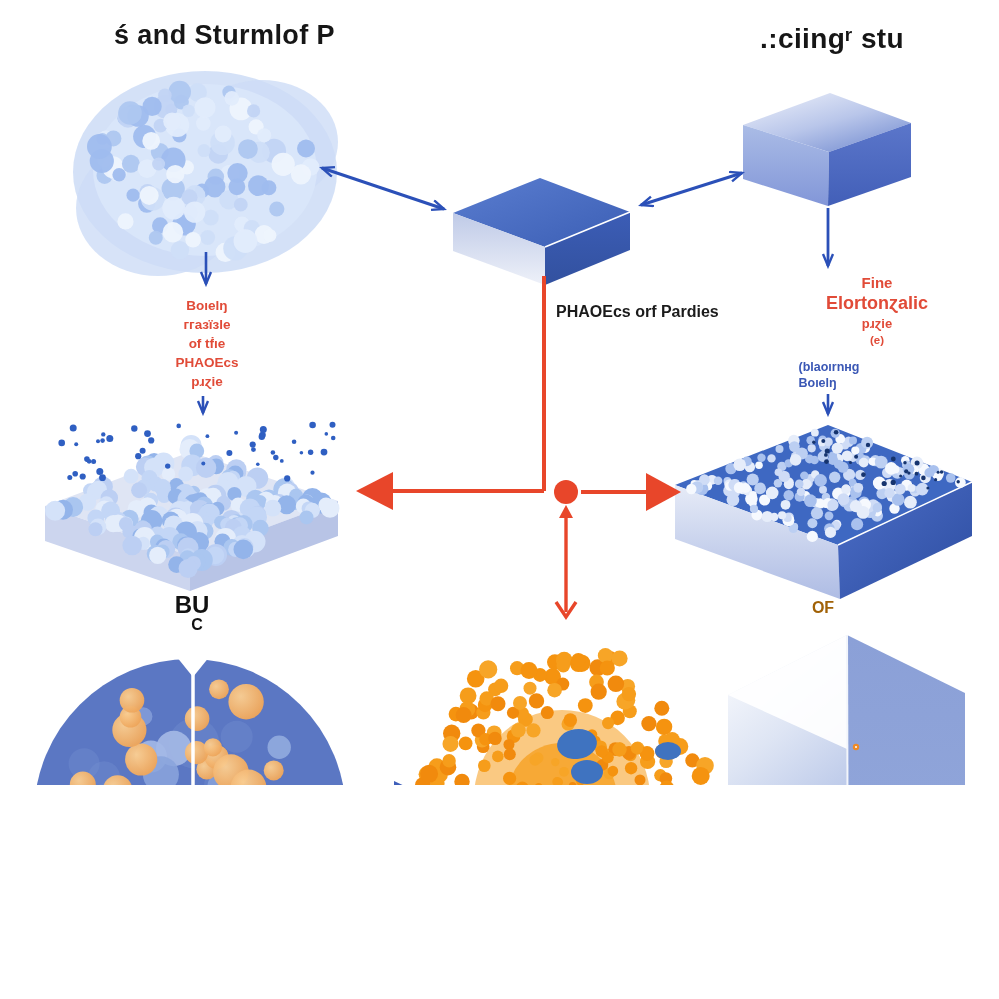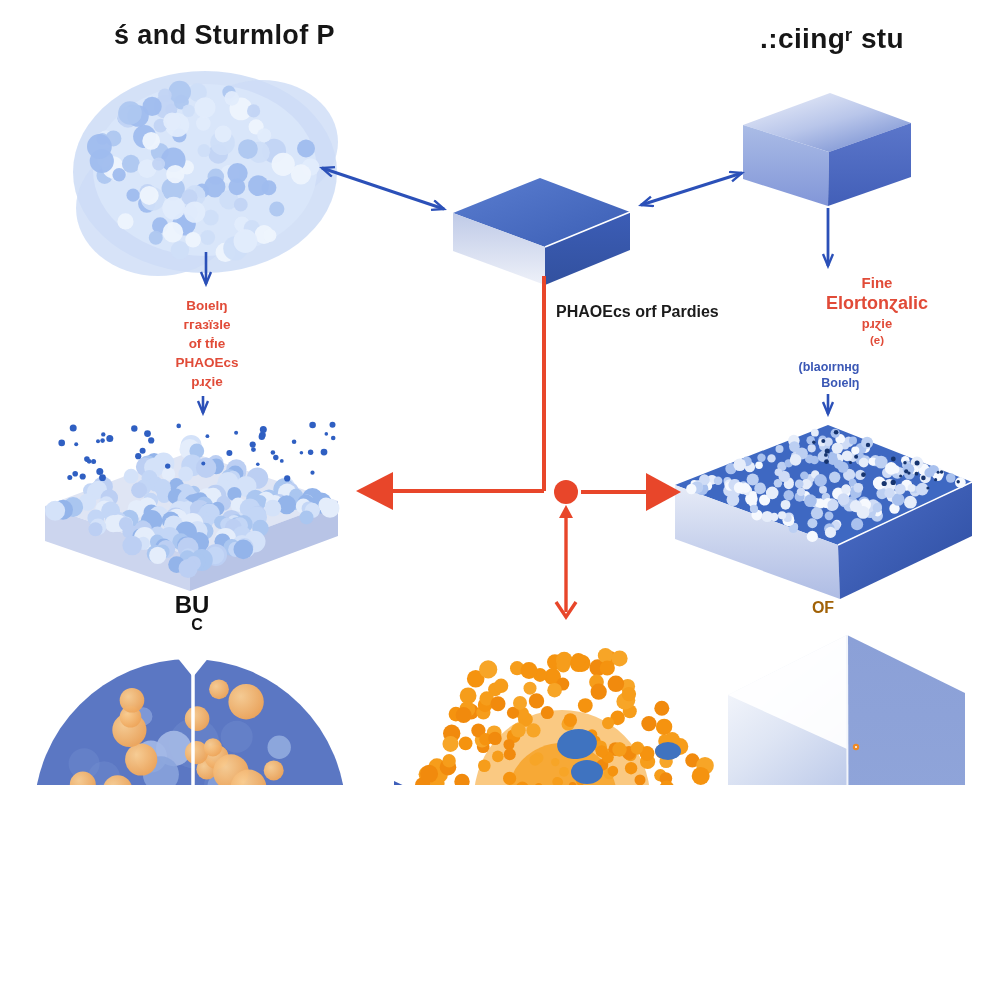--- a/index.html
+++ b/index.html
@@ -12,21 +12,21 @@
   .title-right{left:760px;top:23px;font-size:28px;}
   .redblock{left:207px;top:296px;transform:translateX(-50%);text-align:center;
             color:#e14b38;font-size:13.5px;line-height:19px;font-weight:600;}
   .centerblack{left:383px;top:318px;color:#1b1b1b;font-size:19px;font-weight:700;line-height:27px;}
   .causes{left:556px;top:303px;color:#1b1b1b;font-size:16px;font-weight:700;}
   .rightred{left:877px;top:273px;transform:translateX(-50%);text-align:center;color:#e14b38;font-weight:600;}
   .rr1{font-size:15px;line-height:20px;}
   .rr2{font-size:18px;line-height:21px;}
   .rr3{font-size:13px;line-height:19px;}
   .rr4{font-size:11.5px;line-height:15px;}
-  .rightblue{left:829px;top:359px;transform:translateX(-50%);text-align:right;
+  .rightblue{left:829px;top:359px;transform:translateX(-50%);text-align:left;
              color:#3a57b5;font-size:12.5px;line-height:16px;font-weight:600;}
   .bu{left:192px;top:591px;transform:translateX(-50%);font-size:24px;font-weight:700;color:#111;}
   .cc{left:197px;top:616px;transform:translateX(-50%);font-size:16px;font-weight:700;color:#111;}
   .of{left:823px;top:599px;transform:translateX(-50%);font-size:16px;font-weight:700;color:#a16207;}
 </style>
 </head>
 <body>
 
 <div class="stage">
 

